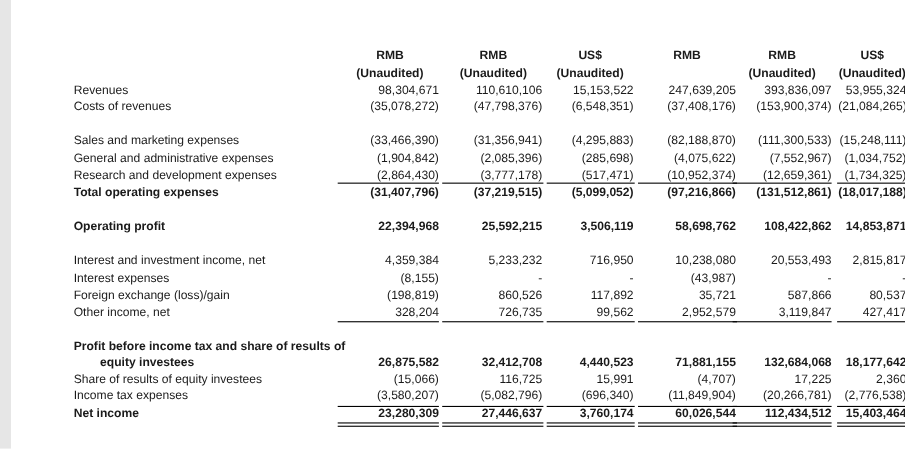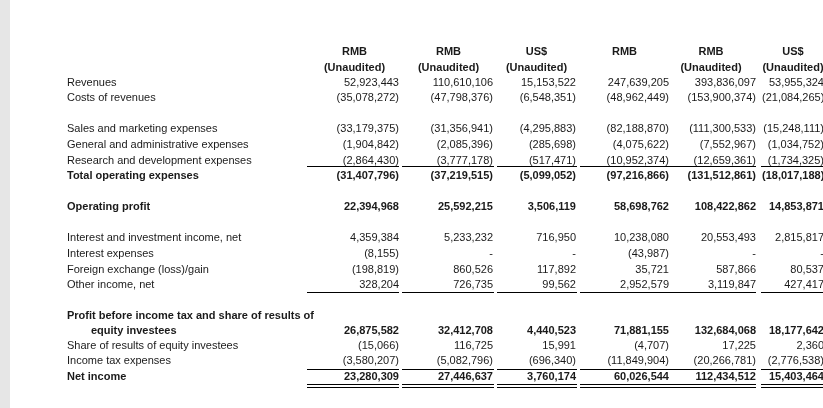--- a/index.html
+++ b/index.html
@@ -67,39 +67,39 @@
     <span class="cell c1" style="text-align:center">(Unaudited)</span>
     <span class="cell c2" style="text-align:center">(Unaudited)</span>
     <span class="cell c3" style="text-align:center"></span>
     <span class="cell c4" style="text-align:center">(Unaudited)</span>
     <span class="cell c5" style="text-align:center">(Unaudited)</span>
   </div>
 
   <div id="body-rows">
       <div class="row" style="top: 75px;">
         <span class="lbl">Revenues</span>
-        <span class="cell c0">52,923,443</span>
+        <span class="cell c0">98,304,671</span>
         <span class="cell c1">110,610,106</span>
         <span class="cell c2">15,153,522</span>
         <span class="cell c3">247,639,205</span>
         <span class="cell c4">393,836,097</span>
         <span class="cell c5">53,955,324</span>
       </div>
       <div class="row" style="top: 90px;">
         <span class="lbl">Costs of revenues</span>
         <span class="cell c0">(35,078,272)</span>
         <span class="cell c1">(47,798,376)</span>
         <span class="cell c2">(6,548,351)</span>
-        <span class="cell c3">(48,962,449)</span>
+        <span class="cell c3">(37,408,176)</span>
         <span class="cell c4">(153,900,374)</span>
         <span class="cell c5">(21,084,265)</span>
       </div>
       <div class="row" style="top: 121px;">
         <span class="lbl">Sales and marketing expenses</span>
-        <span class="cell c0">(33,179,375)</span>
+        <span class="cell c0">(33,466,390)</span>
         <span class="cell c1">(31,356,941)</span>
         <span class="cell c2">(4,295,883)</span>
         <span class="cell c3">(82,188,870)</span>
         <span class="cell c4">(111,300,533)</span>
         <span class="cell c5">(15,248,111)</span>
       </div>
       <div class="row" style="top: 137px;">
         <span class="lbl">General and administrative expenses</span>
         <span class="cell c0">(1,904,842)</span>
         <span class="cell c1">(2,085,396)</span>

